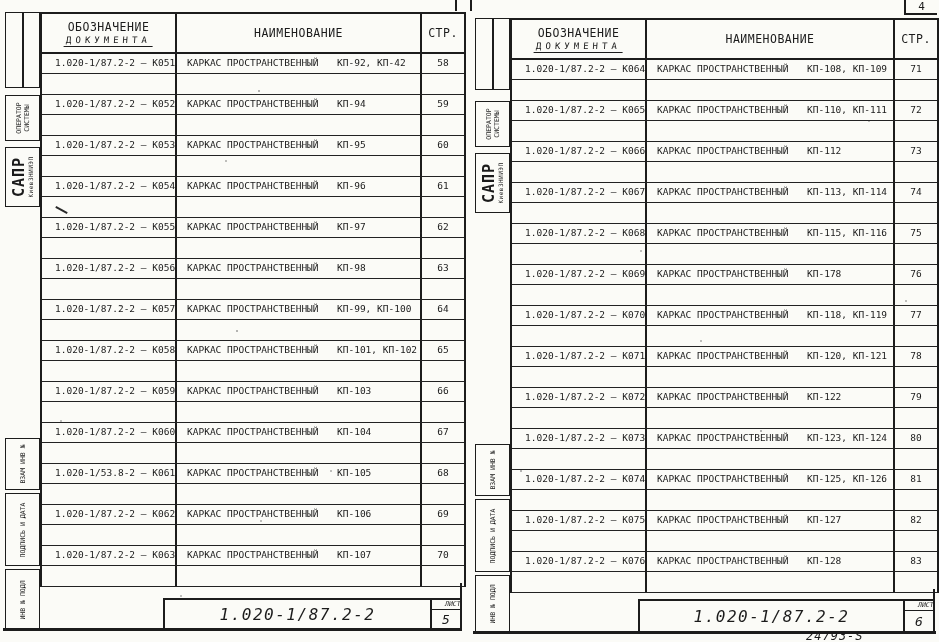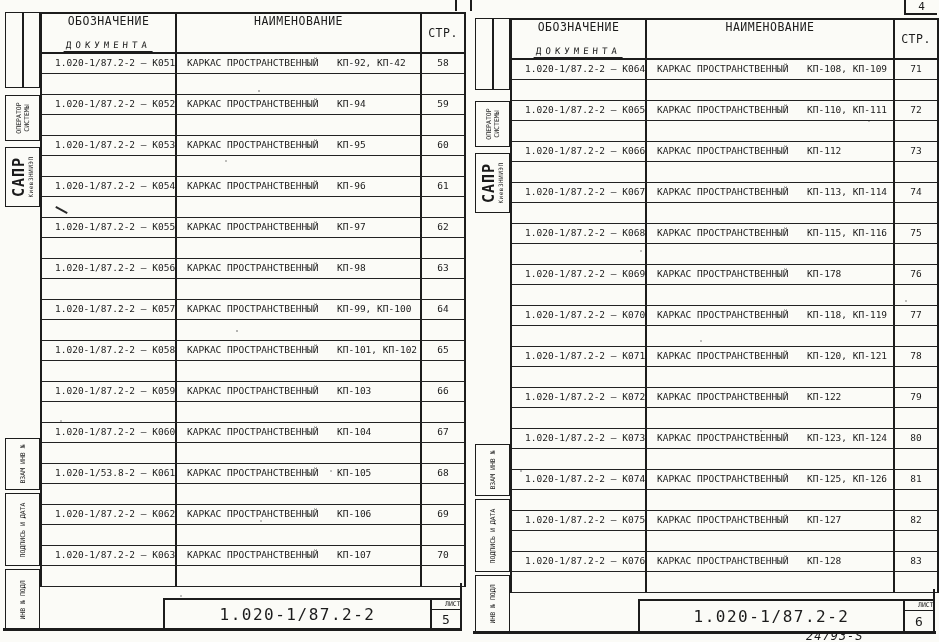--- a/index.html
+++ b/index.html
@@ -8,21 +8,21 @@
   .sheet{position:absolute;top:0;height:642px;}
   #sheet5{left:0;width:469px;--cols:135px 245px 42px;}
   #sheet6{left:470px;width:469px;--cols:135px 248px 42px;}
 
   
   .doctable{position:absolute;left:40px;border:2px solid #1c1c1c;border-bottom:none;background:transparent;}
   #sheet5 .doctable{top:12px;width:422px;}
   #sheet6 .doctable{top:18px;width:425px;}
   .thead{display:grid;grid-template-columns:var(--cols);height:38px;border-bottom:2px solid #1c1c1c;}
   .hc{display:flex;flex-direction:column;align-items:center;justify-content:center;font-size:11.5px;letter-spacing:.5px;}
-  .hc1,.hc2{border-right:2px solid #1c1c1c;justify-content:space-between;}
+  .hc1,.hc2{border-right:2px solid #1c1c1c;}
   .hline2{font-size:9px;letter-spacing:4px;border-bottom:1.5px solid #1c1c1c;padding:0 2px 1px 2px;margin-top:1px;transform:skewX(-4deg);}
   .trow{display:grid;grid-template-columns:var(--cols);box-sizing:border-box;border-bottom:1.5px solid #222;}
   .trow.content{height:20px;}
   .trow.spacer{height:21px;}
   .cc{box-sizing:border-box;overflow:hidden;}
   .c1,.c2{border-right:2px solid #1c1c1c;}
   .content .cc{line-height:18px;font-size:9.5px;white-space:nowrap;}
   .c1{padding-left:13px;}
   .c2{position:relative;padding-left:10px;}
   .kp{position:absolute;left:160px;top:0;}
@@ -44,21 +44,21 @@
   .sapr-sub{font-size:6px;line-height:7px;letter-spacing:.5px;}
   .sb-divider{position:absolute;left:16px;top:0;bottom:0;width:1.5px;background:#1c1c1c;}
   #sheet5 .sb1{top:12px;height:76px;}  #sheet6 .sb1{top:18px;height:72px;}
   #sheet5 .sb2{top:95px;height:46px;}  #sheet6 .sb2{top:101px;height:46px;}
   #sheet5 .sb3{top:147px;height:60px;} #sheet6 .sb3{top:153px;height:60px;}
   #sheet5 .sb4{top:438px;height:52px;} #sheet6 .sb4{top:444px;height:52px;}
   #sheet5 .sb5{top:493px;height:73px;} #sheet6 .sb5{top:499px;height:73px;}
   #sheet5 .sb6{top:569px;height:61px;} #sheet6 .sb6{top:575px;height:58px;}
 
   
-  .titleblock{position:absolute;box-sizing:border-box;border:2.5px solid #1c1c1c;display:flex;background:transparent;}
+  .titleblock{position:absolute;box-sizing:border-box;border:2.5px solid #1c1c1c;display:flex;background:transparent;font-style:italic;}
   #sheet5 .titleblock{left:163px;top:598px;width:299px;height:32px;}
   #sheet6 .titleblock{left:168px;top:599px;width:297px;height:34px;}
   .docnum{flex:1;display:flex;align-items:center;justify-content:center;font-size:16px;letter-spacing:1.5px;}
   .sheetcell{width:28px;border-left:2px solid #1c1c1c;display:flex;flex-direction:column;}
   .sheetlbl{font-size:6.5px;text-align:center;border-bottom:1.5px solid #1c1c1c;line-height:9px;padding-left:13px;}
   .sheetnum{flex:1;display:flex;align-items:center;justify-content:center;font-size:13px;}
 
   
   .cornertab{position:absolute;left:434px;top:0;width:33px;height:15px;box-sizing:border-box;
              border-left:2px solid #1c1c1c;border-bottom:2px solid #1c1c1c;

